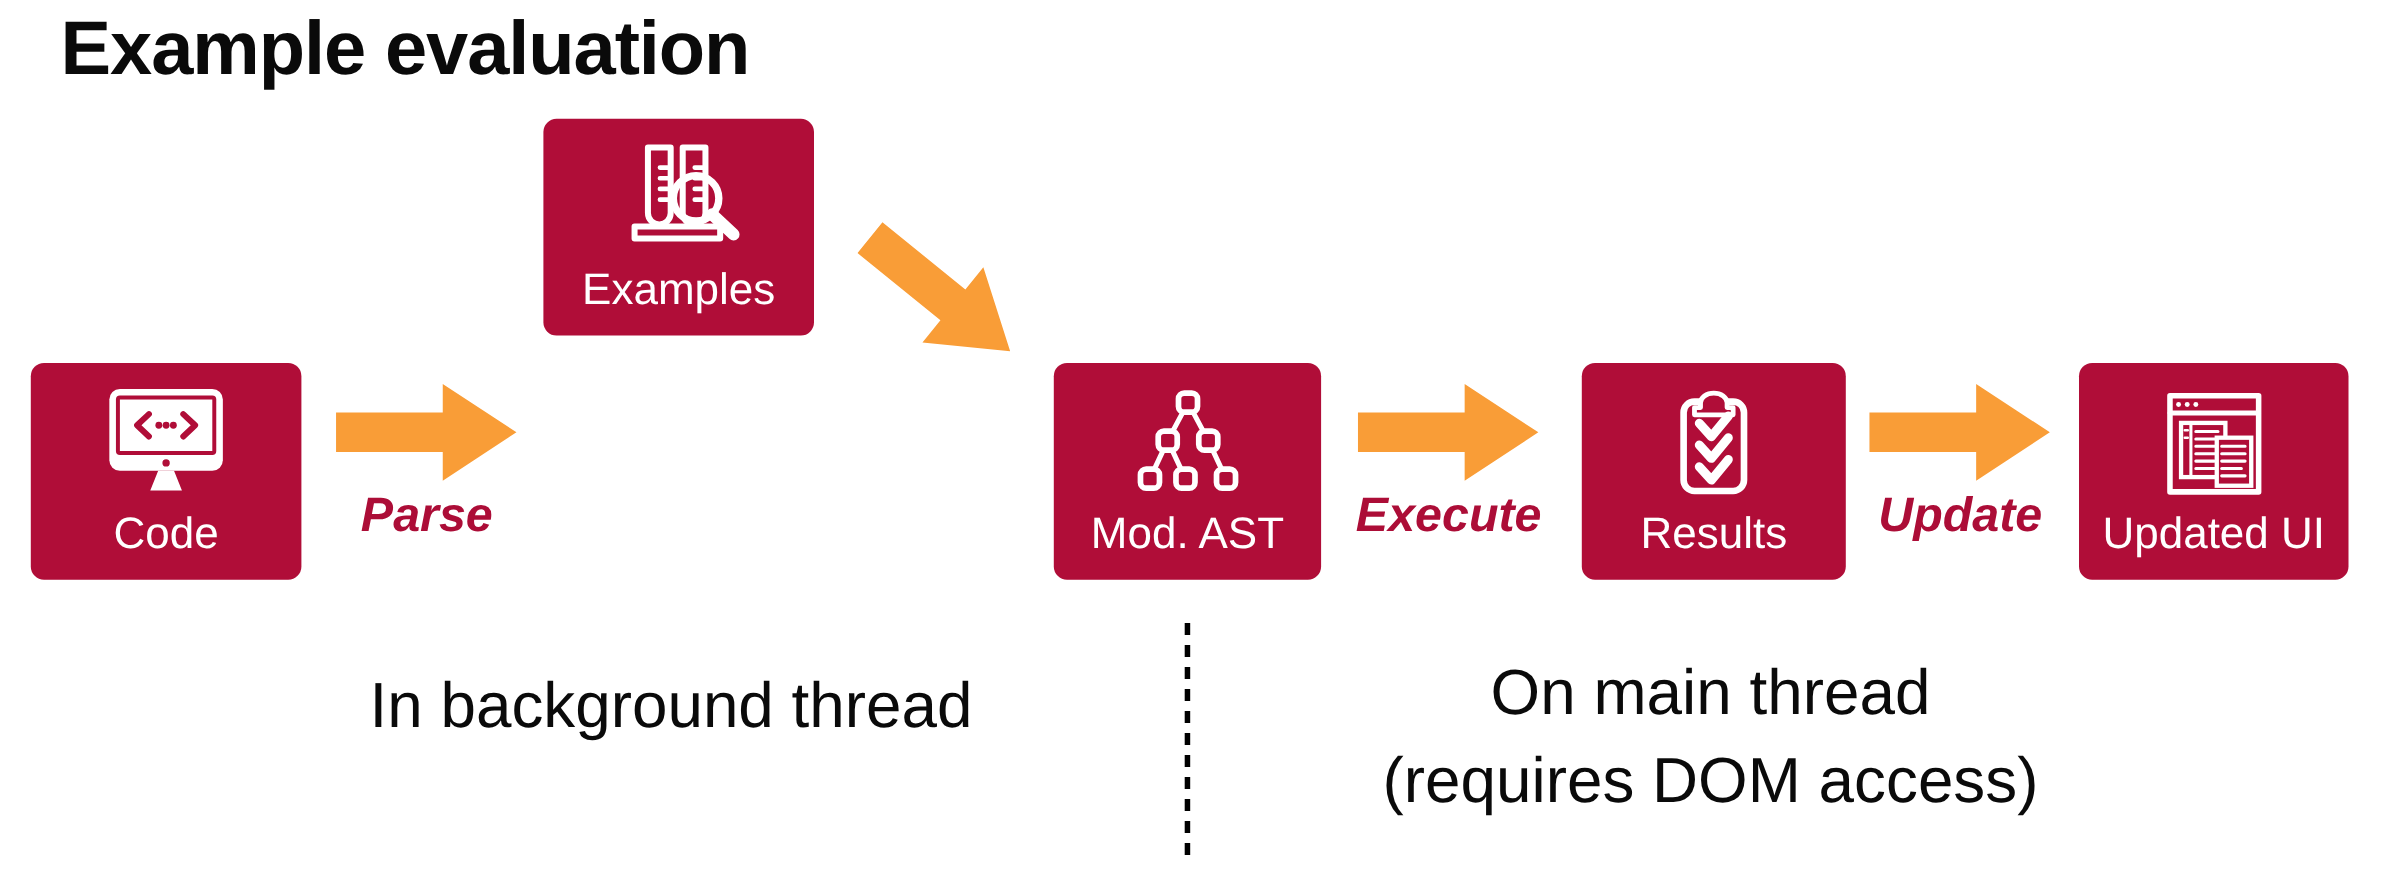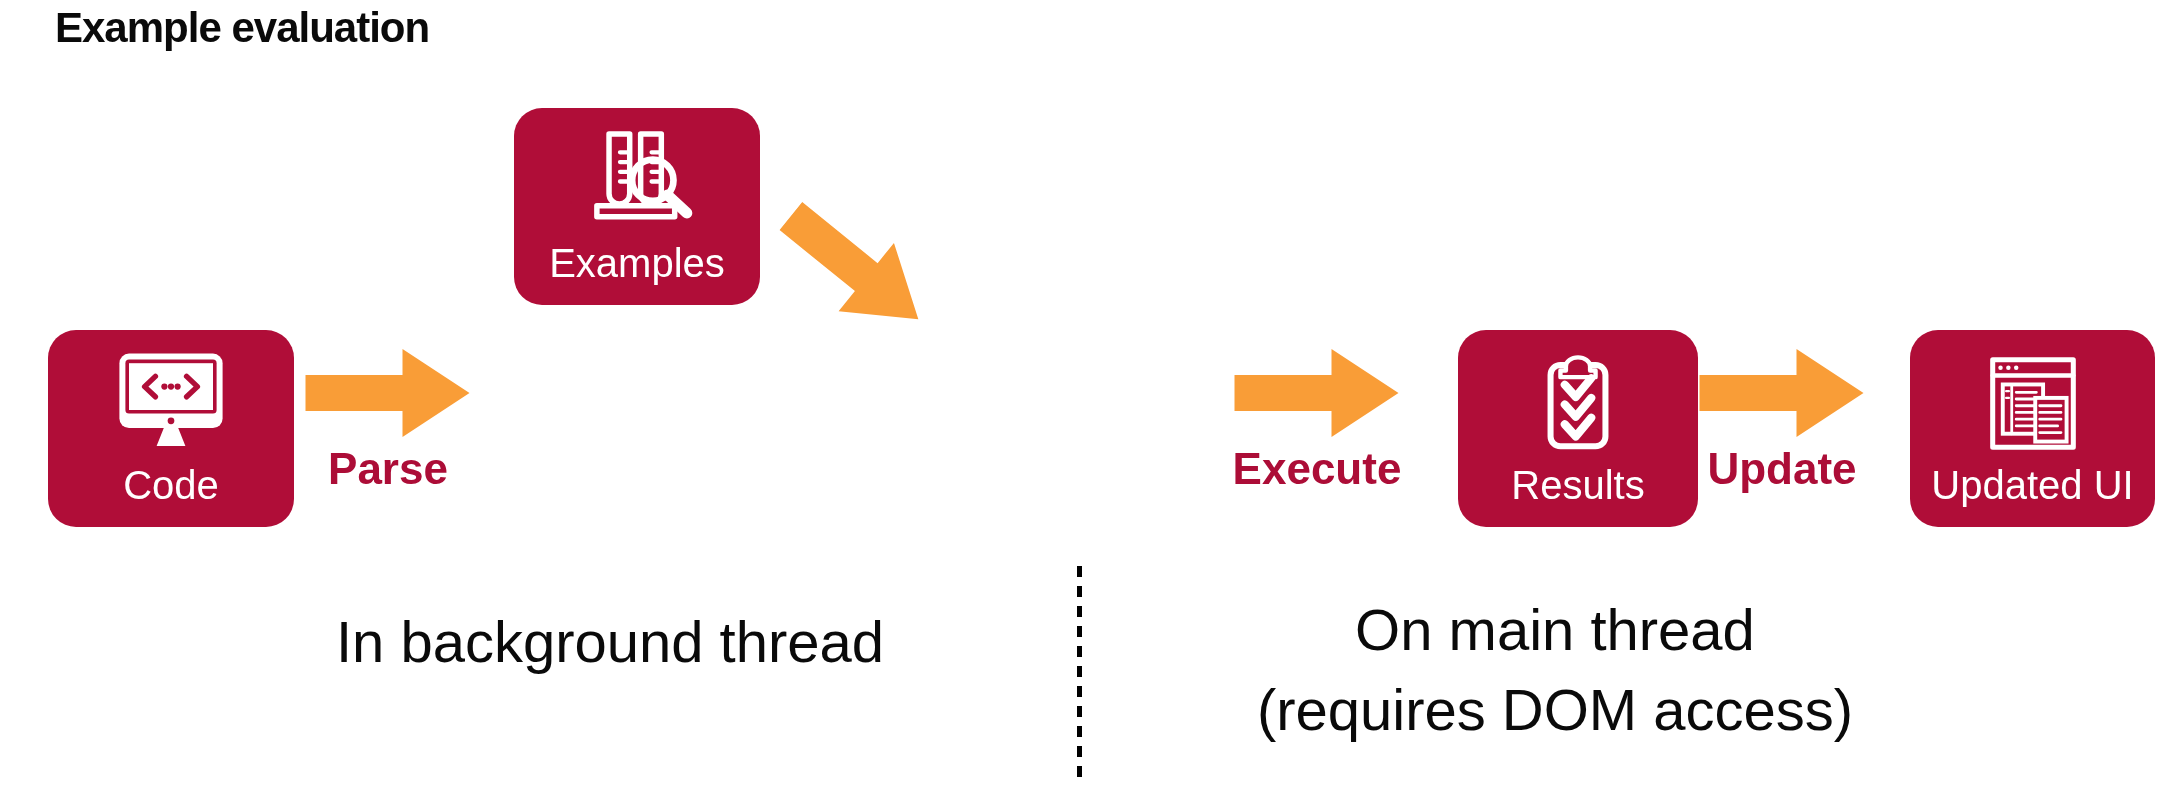--- a/index.html
+++ b/index.html
@@ -8,36 +8,35 @@
     width:2167px;
     height:805px;
     background:#ffffff;
     overflow:hidden;
     font-family:"Liberation Sans", sans-serif;
     color:#0a0a0a;
   }
   .title{
     position:absolute;
     left:55px; top:4px;
-    font-size:42px;
+    font-size:69px;
     font-weight:600;
     letter-spacing:-1px;
     color:#0a0a0a;
     white-space:nowrap;
   }
   .node{
     position:absolute;
     height:197px;
     background:#B00D38;
-    border-radius:28px;
+    border-radius:12px;
     display:flex;
     flex-direction:column;
     align-items:center;
     justify-content:flex-start;
-    margin-left:20px;
   }
   .node .icon{
     flex:1 1 auto;
     display:flex;
     align-items:center;
     justify-content:center;
     padding-top:12px;
   }
   .node-label{
     color:#ffffff;
@@ -55,20 +54,21 @@
     align-items:center;
   }
   .arrow-group svg.block-arrow{ width:166px; height:92px; display:block; }
   .arrow-label{
     margin-top:8px;
     font-size:44px;
     font-weight:700;
     color:#AC0D37;
     line-height:1;
     white-space:nowrap;
+    font-style:italic;
   }
   .diag-arrow{
     position:absolute;
     left:772px; top:222px;
     width:166px; height:92px;
     transform:rotate(39deg);
   }
   .dotted-divider{
     position:absolute;
     left:1077px; top:566px;
@@ -127,20 +127,34 @@
         <path class="wstroke" stroke-width="3.5" d="M62,20 h8 M62,28 h8 M62,36 h8 M62,44 h8"></path>
         <rect class="wstroke" stroke-width="4.5" x="17" y="64" width="64" height="9"></rect>
         <circle class="wstroke" stroke-width="5.5" cx="63" cy="43" r="17"></circle>
         <line class="wstroke" stroke-width="9" x1="75" y1="55" x2="91" y2="70"></line>
       </svg>
     </div>
     <div class="node-label">Examples</div>
   </div>
 
 
+  <div class="node" style="left:958px;top:330px;width:243px">
+    <div class="icon">
+      <svg width="118" height="106" viewBox="0 0 100 92">
+        <path class="wstroke" stroke-width="4" d="M50,13 L34,43 M50,13 L66,43 M34,43 L20,73 M34,43 L48,73 M66,43 L80,73"></path>
+        <rect x="42.5" y="5.5" width="15" height="15" rx="4.5" fill="#B00D38" stroke="#ffffff" stroke-width="4.5"></rect>
+        <rect x="26.5" y="35.5" width="15" height="15" rx="4.5" fill="#B00D38" stroke="#ffffff" stroke-width="4.5"></rect>
+        <rect x="58.5" y="35.5" width="15" height="15" rx="4.5" fill="#B00D38" stroke="#ffffff" stroke-width="4.5"></rect>
+        <rect x="12.5" y="65.5" width="15" height="15" rx="4.5" fill="#B00D38" stroke="#ffffff" stroke-width="4.5"></rect>
+        <rect x="40.5" y="65.5" width="15" height="15" rx="4.5" fill="#B00D38" stroke="#ffffff" stroke-width="4.5"></rect>
+        <rect x="72.5" y="65.5" width="15" height="15" rx="4.5" fill="#B00D38" stroke="#ffffff" stroke-width="4.5"></rect>
+      </svg>
+    </div>
+    <div class="node-label">Mod. AST</div>
+  </div>
 
   <div class="node" style="left:1438px;top:330px;width:240px">
     <div class="icon">
       <svg width="110" height="101" viewBox="0 0 100 92">
         <rect class="wstroke" stroke-width="5.5" x="25" y="11" width="50" height="74" rx="9"></rect>
         <path d="M39,16 v-4 a11,8 0 0 1 22,0 v4 h5 v6 H34 v-6 z" fill="#B00D38" stroke="#ffffff" stroke-width="4" stroke-linejoin="round"></path>
         <polyline class="wstroke" stroke-width="7.5" points="38,29 48,40 62,23"></polyline>
         <polyline class="wstroke" stroke-width="7.5" points="38,47 48,58 62,41"></polyline>
         <polyline class="wstroke" stroke-width="7.5" points="38,65 48,76 62,59"></polyline>
       </svg>

